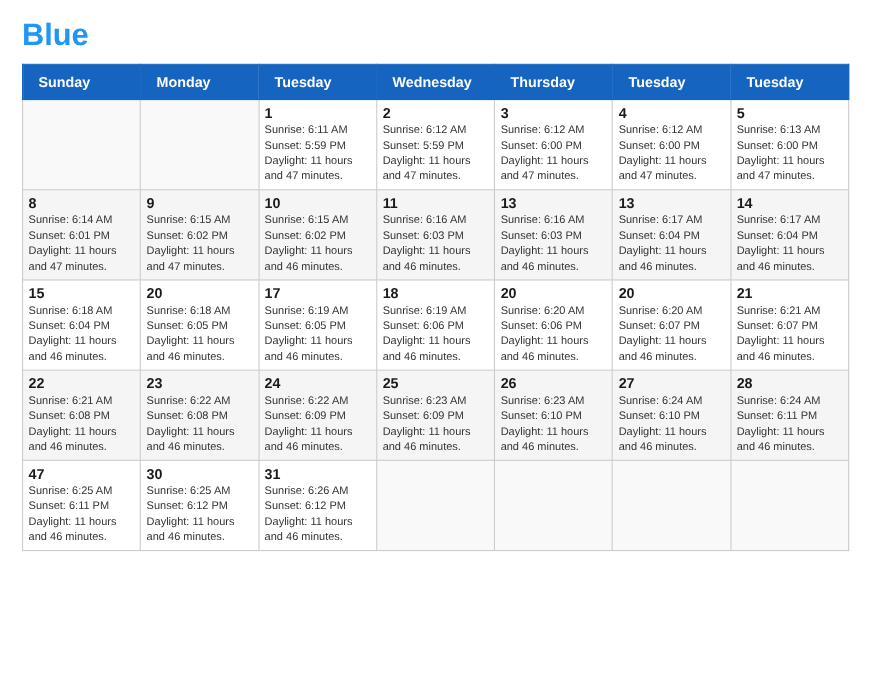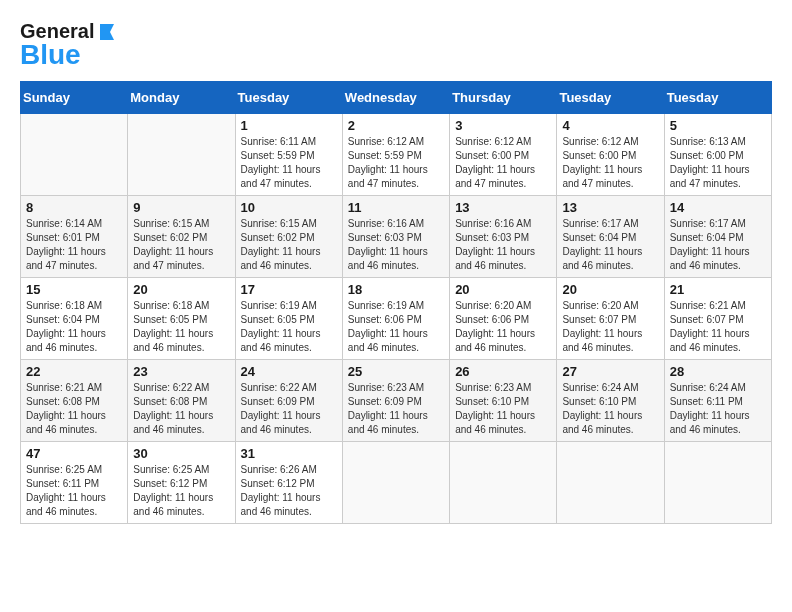--- a/index.html
+++ b/index.html
@@ -35,21 +35,21 @@
     }
     .calendar {
       width: 100%;
       border-collapse: collapse;
       font-size: 11px;
     }
     .calendar th {
       background-color: #1565c0;
       color: #fff;
       text-align: left;
-      padding: 8px 2px;
+      padding: 8px 14px;
       font-size: 13px;
       font-weight: bold;
       border: 1px solid #1565c0;
     }
     .calendar td {
       border: 1px solid #ccc;
       vertical-align: top;
       padding: 4px 5px;
       width: 14.28%;
       min-height: 80px;
@@ -74,26 +74,20 @@
     .empty-cell {
       background: #f9f9f9 !important;
     }
   </style>
 </head>
 <body>
 
 <div class="header">
   <div class="logo">
   <div style="display:flex;flex-direction:column;align-items:flex-start">
-    <div style="display:flex;align-items:center;gap:2px">
-      <span style="font-size:20px;font-weight:bold;color:#1a1a1a;">General</span>
-      <svg width="20" height="20" viewBox="0 0 20 20">
-        <polygon points="4,2 18,2 14,10 18,18 4,18" fill="#2196f3"></polygon>
-      </svg>
-    </div>
     <span style="font-size:28px;font-weight:bold;color:#2196f3;margin-top:-4px;">Blue</span>
   </div>
 </div>
   <div class="title-block">
     <div class="month-title"></div>
     <div class="location-title"></div>
   </div>
 </div>
 
 <table class="calendar">

